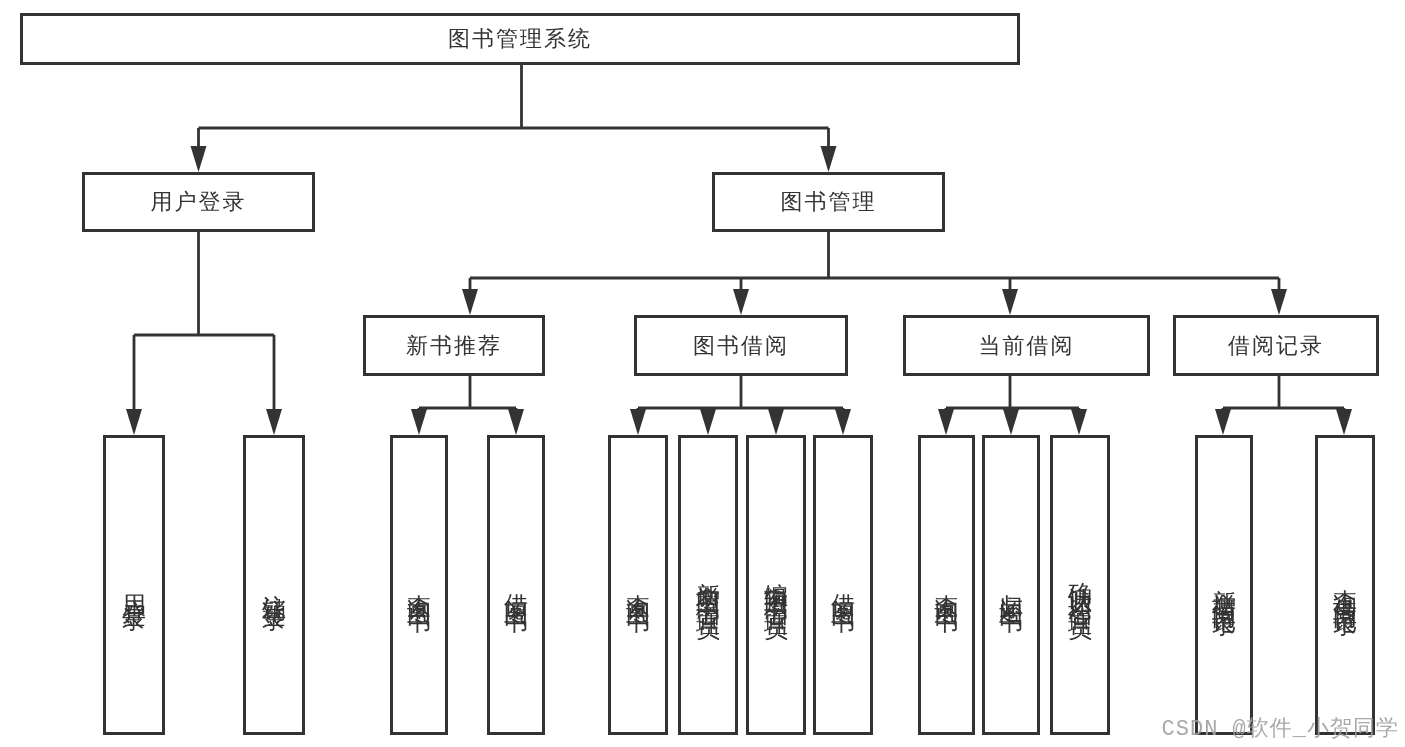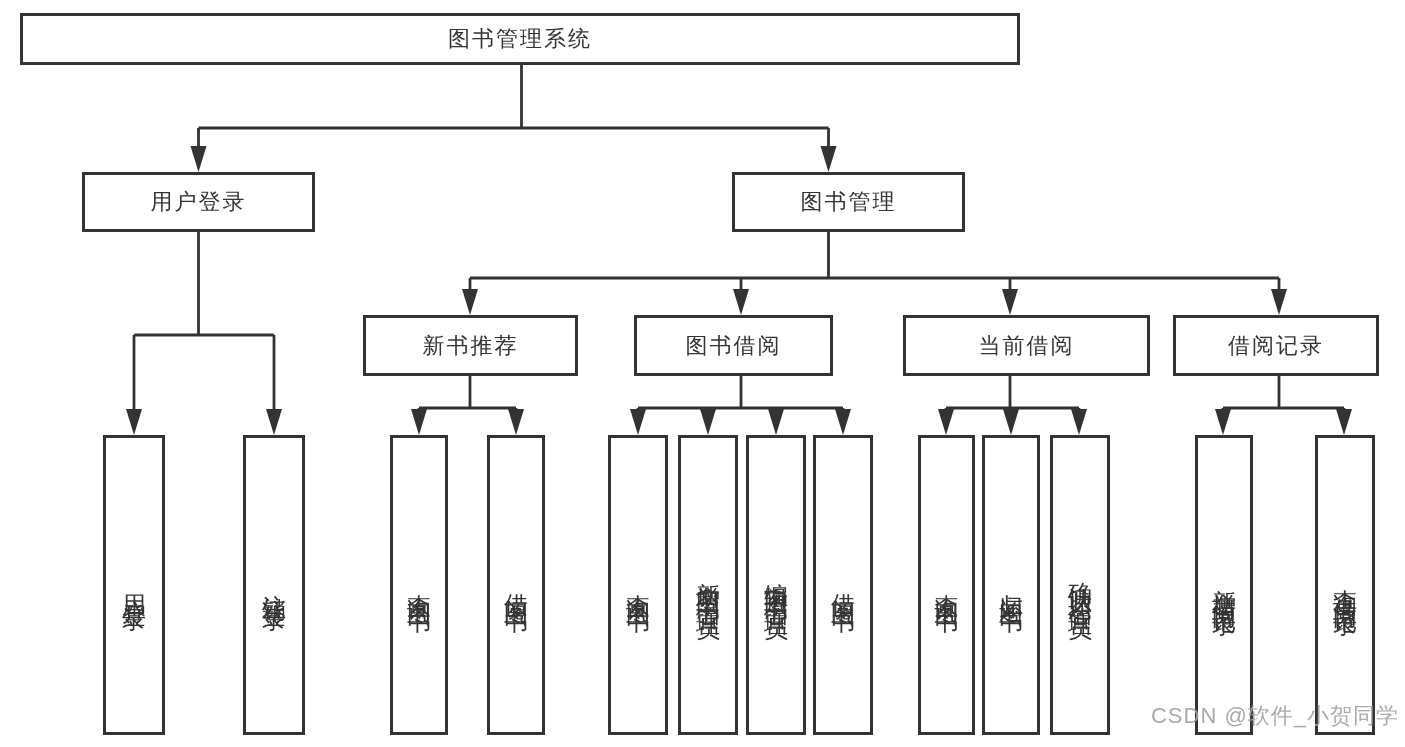--- a/index.html
+++ b/index.html
@@ -45,26 +45,27 @@
     writing-mode: vertical-rl;
     text-orientation: mixed;
     font-size: 24px;
     letter-spacing: 5px;
     line-height: 1;
     white-space: nowrap;
   }
   .watermark {
     position: absolute;
     right: 6px;
-    bottom: 16px;
+    bottom: 4px;
     font-size: 22px;
     color: rgba(162, 162, 162, 0.92);
     letter-spacing: 1px;
     z-index: 10;
     white-space: nowrap;
+    font-family: Liberation Mono, monospace;
   }
 </style>
 </head>
 <body>
 
 <div class="canvas">
 
   <svg class="connectors" viewBox="0 0 1405 747" xmlns="http://www.w3.org/2000/svg">
     <g stroke="#333333" stroke-width="2.8" fill="none">
 
@@ -105,28 +106,28 @@
     </g>
   </svg>
 
   <div class="node root h" style="left:20px; top:13px; width:1000px; height:52px;">
     <span>图书管理系统</span>
   </div>
 
   <div class="node h" style="left:82px; top:172px; width:233px; height:60px;">
     <span>用户登录</span>
   </div>
-  <div class="node h" style="left:712px; top:172px; width:233px; height:60px;margin-left:20px;">
+  <div class="node h" style="left:712px; top:172px; width:233px; height:60px;">
     <span>图书管理</span>
   </div>
 
-  <div class="node h" style="left:363px; top:315px; width:215px; height:61px;">
+  <div class="node h" style="left:363px; top:315px; width:182px; height:61px;">
     <span>新书推荐</span>
   </div>
-  <div class="node h" style="left:634px; top:315px; width:199px; height:61px;">
+  <div class="node h" style="left:634px; top:315px; width:214px; height:61px;">
     <span>图书借阅</span>
   </div>
   <div class="node h" style="left:903px; top:315px; width:247px; height:61px;">
     <span>当前借阅</span>
   </div>
   <div class="node h" style="left:1173px; top:315px; width:206px; height:61px;">
     <span>借阅记录</span>
   </div>
 
   <div class="node leaf" style="left:103px; top:435px; width:62px; height:300px;">

